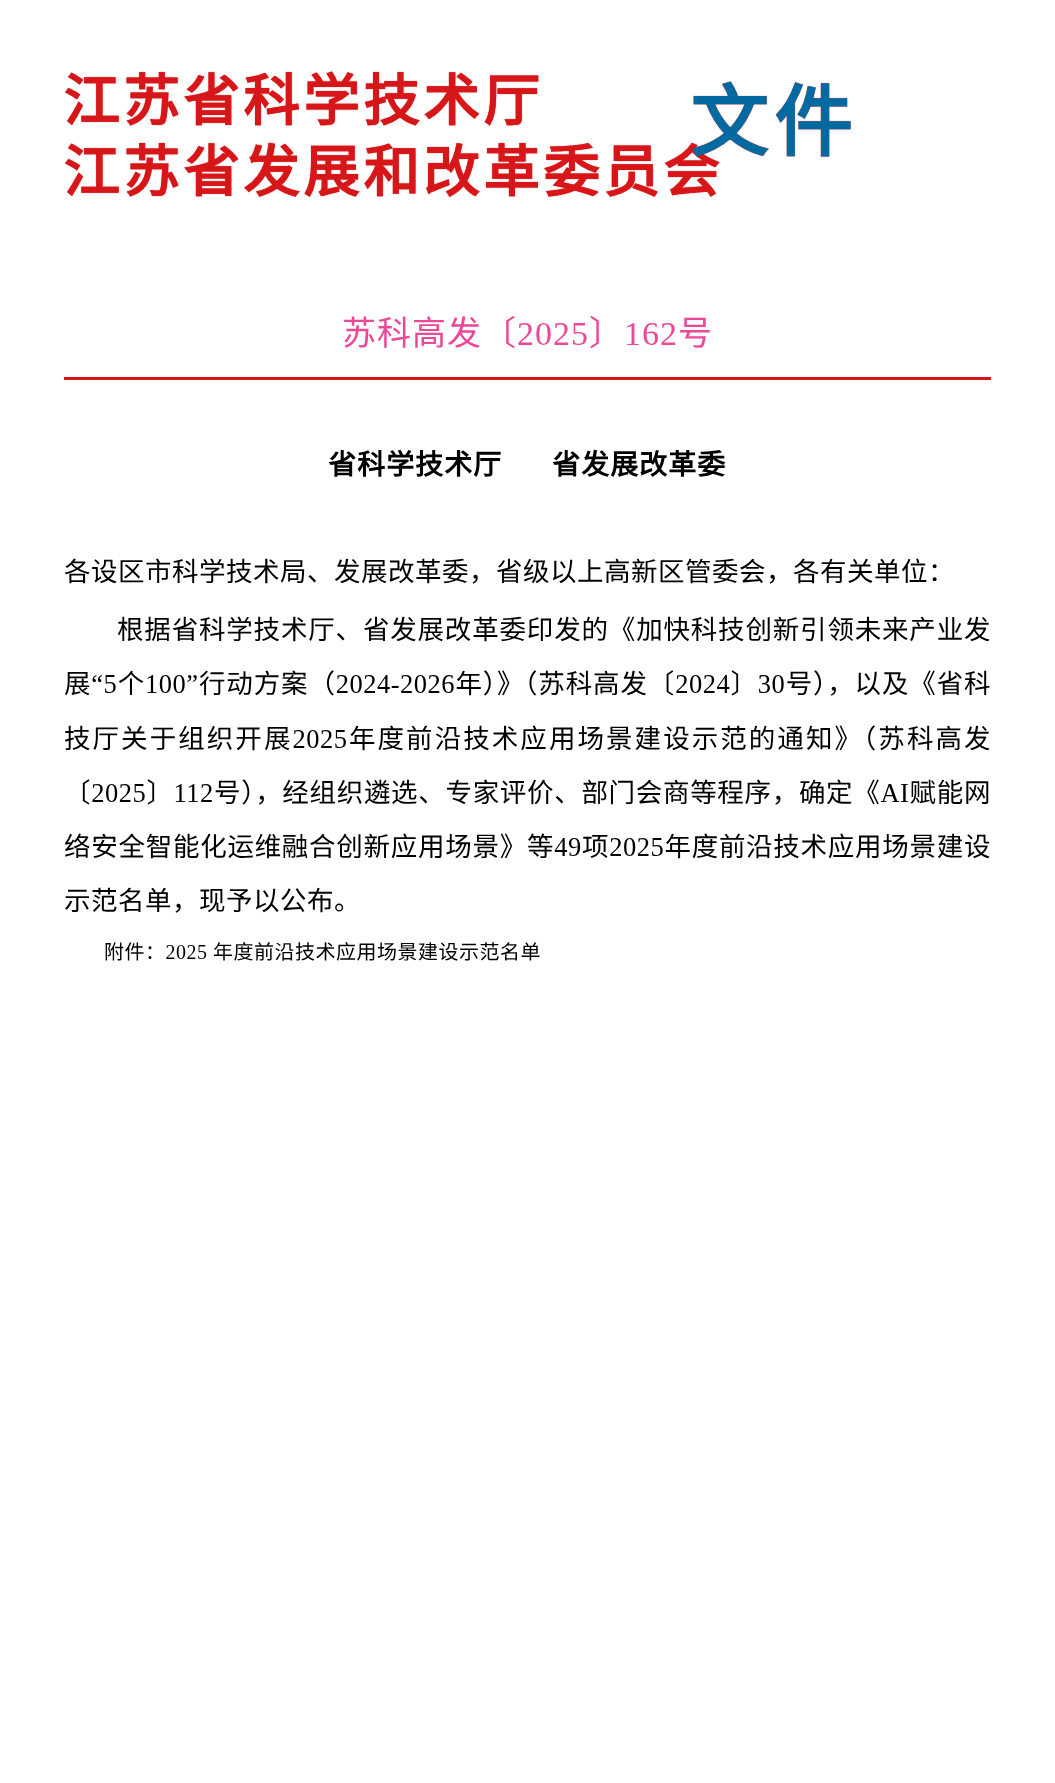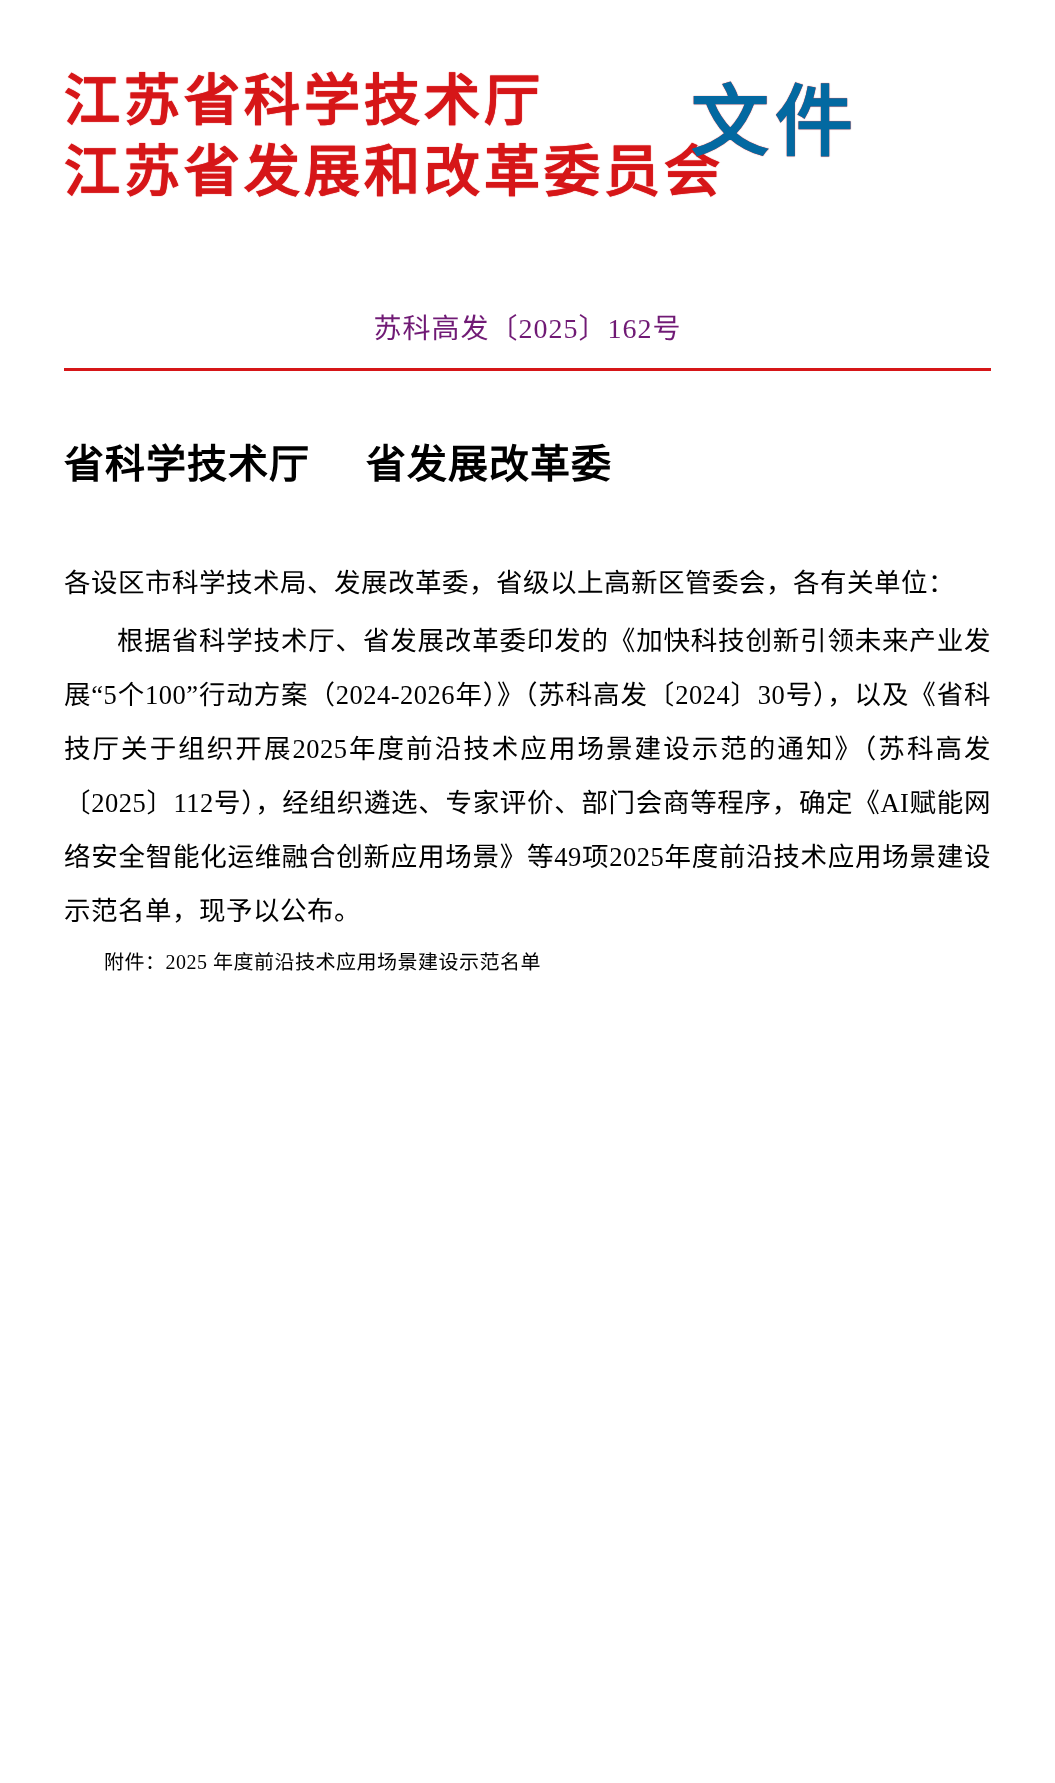--- a/index.html
+++ b/index.html
@@ -53,37 +53,38 @@
     font-weight: bold;
     font-size: 78px;
     letter-spacing: 6px;
     line-height: 1.1;
     text-shadow: 0 0 1px #d61618;
   }
 
   
   .docnum {
     text-align: center;
-    font-size: 28px;
+    font-size: 34px;
     letter-spacing: 1px;
     margin-top: 74px;
-    color: #701a75;
+    color: #ec4899;
   }
   .red-rule {
     height: 3px;
     background: #d61618;
     margin-top: 22px;
     width: 100%;
   }
 
   
   .title-block {
     margin-top: 62px;
+    text-align: center;
     font-weight: bold;
-    font-size: 40px;
+    font-size: 28px;
     line-height: 1.62;
     letter-spacing: 1px;
   }
   .title-line {
     display: block;
     white-space: nowrap;
   }
   .title-line .gap {
     display: inline-block;
     width: 34px;

